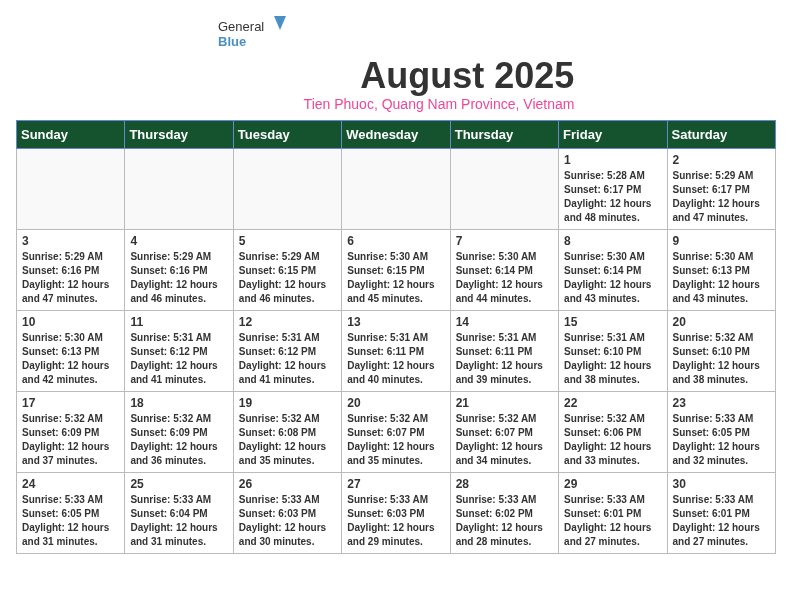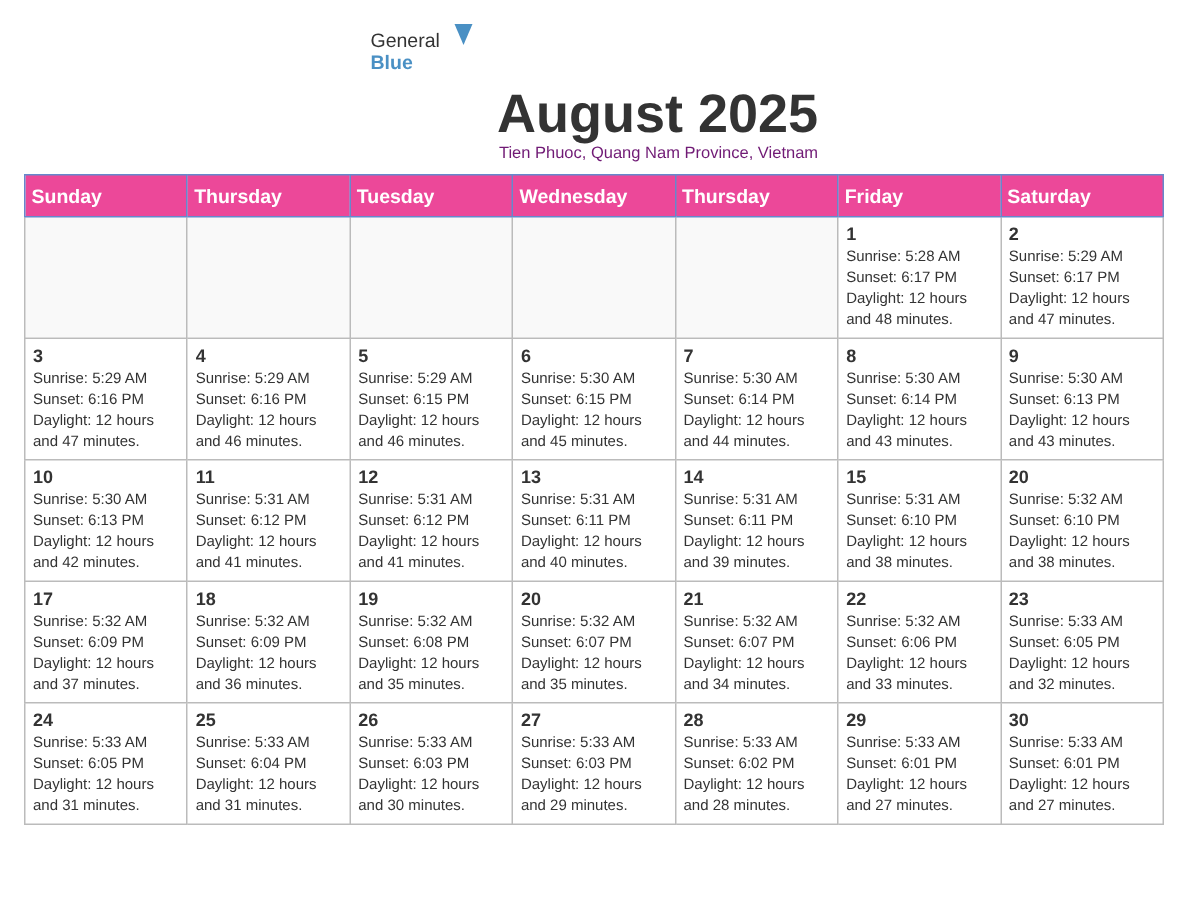--- a/index.html
+++ b/index.html
@@ -25,31 +25,31 @@
       text-align: right;
     }
     .cal-title {
       font-size: 36px;
       font-weight: bold;
       color: #333;
       line-height: 1.1;
       margin-top: 40px;
     }
     .cal-subtitle {
-      font-size: 11px;
-      color: #701a75;
+      font-size: 14px;
+      color: #ec4899;
       margin-left: 16px;
     }
     table {
       width: 100%;
       border-collapse: collapse;
       table-layout: fixed;
     }
     thead tr th {
-      background-color: #ec4899;
+      background-color: #14532d;
       color: #fff;
       font-size: 13px;
       font-weight: bold;
       padding: 6px 4px;
       text-align: left;
       border: 1px solid #6688cc;
       margin-top: 24px;
     }
     tbody tr td {
       border: 1px solid #bbb;
@@ -66,20 +66,21 @@
     .day-num {
       font-weight: bold;
       font-size: 12px;
       display: block;
       margin-bottom: 2px;
     }
     .day-info {
       font-size: 10px;
       line-height: 1.4;
       color: #333;
+      font-weight: bold;
     }
     .last-row td {
       height: 68px;
     }
   </style>
 </head>
 <body>
 
 <div class="header">
   <div class="logo">

